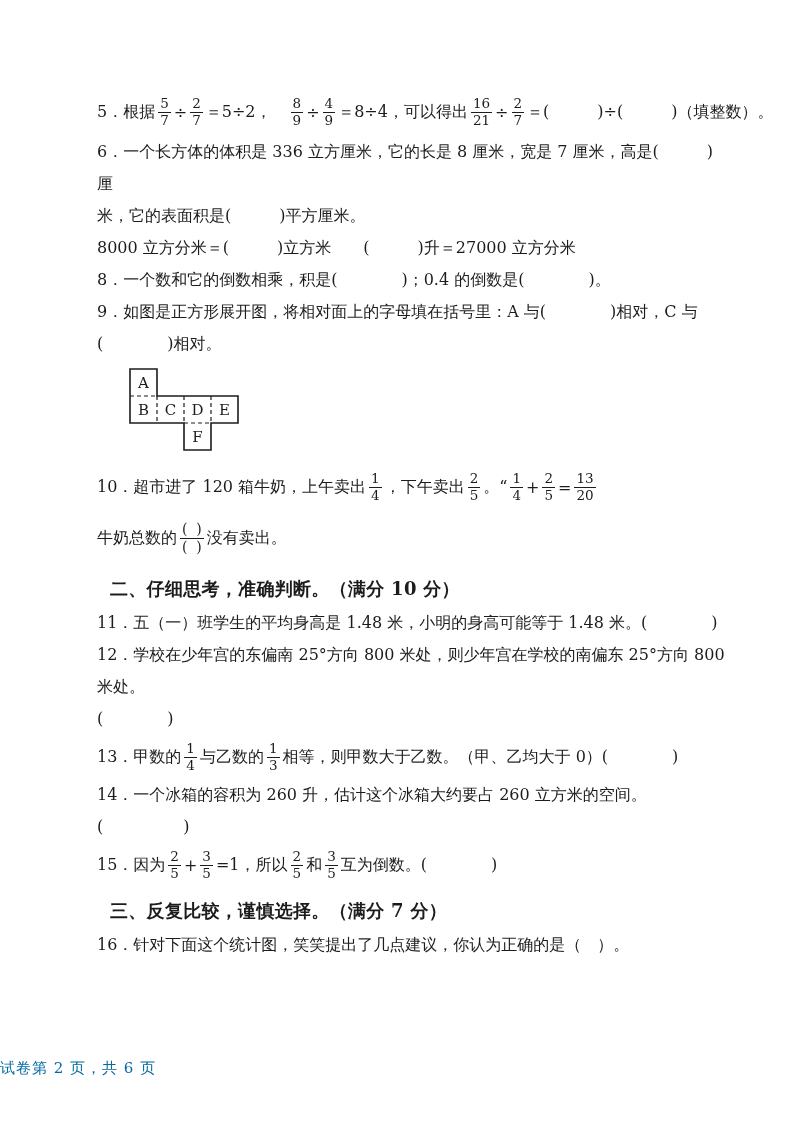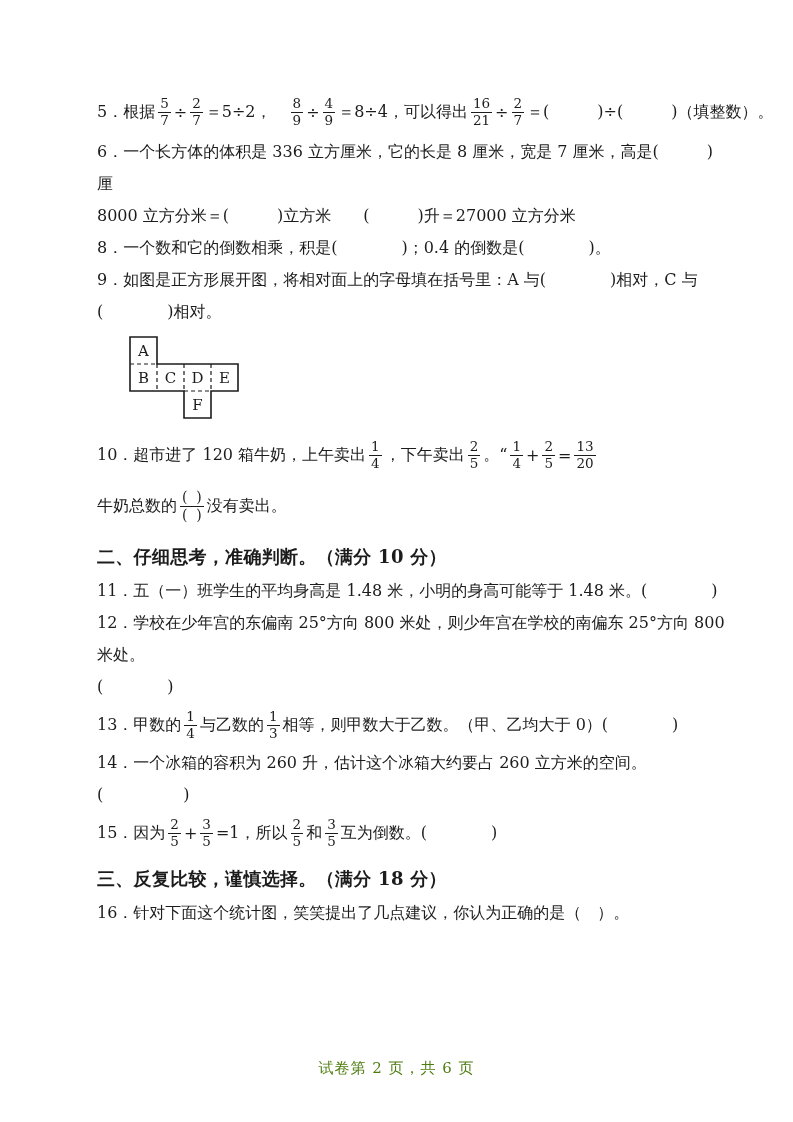--- a/index.html
+++ b/index.html
@@ -17,26 +17,26 @@
   .tline{display:flex;align-items:center;min-height:48px;flex-wrap:nowrap;}
   .tline2{min-height:54px;}
   .seg{white-space:pre;}
   .frac{
     display:inline-flex;flex-direction:column;align-items:center;
     margin:0 3px;font-size:13.5px;line-height:1.18;vertical-align:middle;
   }
   .fnum,.fden{padding:0 2px;text-align:center;white-space:pre;}
   .fden{border-top:1px solid #1c1c1c;}
   .parenfrac{font-size:14px;}
-  .shead{font-weight:bold;font-size:18px;line-height:36px;margin-top:6px;letter-spacing:.3px;}
+  .shead{font-weight:bold;font-size:18px;line-height:36px;margin-top:6px;letter-spacing:.3px;margin-left:13px;}
   .net{display:block;margin:8px 0 10px 32px;}
   .net text{font-family:"DejaVu Serif","Liberation Serif",serif;font-size:15px;fill:#1c1c1c;}
   .footer{
     position:absolute;left:0;right:0;bottom:44px;
-    text-align:center;font-size:15px;color:#4d7c0f;letter-spacing:1px;
+    text-align:left;font-size:15px;color:#0369a1;letter-spacing:1px;
   }
 </style>
 </head>
 <body>
 
 <div class="page">
   <div class="content">
 
     <div class="tline">
       <span class="seg">5．根据</span>
@@ -66,20 +66,21 @@
         </span>
       <span class="seg">÷</span>
       <span class="frac">
           <span class="fnum">2</span>
           <span class="fden">7</span>
         </span>
       <span class="seg">＝(　　　)÷(　　　)（填整数）。</span>
     </div>
 
     <div class="line">6．一个长方体的体积是 336 立方厘米，它的长是 8 厘米，宽是 7 厘米，高是(　　　)厘</div>
+    <div class="line">米，它的表面积是(　　　)平方厘米。</div>
 
     <div class="line">8000 立方分米＝(　　　)立方米　　(　　　)升＝27000 立方分米</div>
 
     <div class="line">8．一个数和它的倒数相乘，积是(　　　　)；0.4 的倒数是(　　　　)。</div>
 
     <div class="line">9．如图是正方形展开图，将相对面上的字母填在括号里：A 与(　　　　)相对，C 与</div>
     <div class="line">(　　　　)相对。</div>
 
     <svg class="net" width="112" height="85" viewBox="0 0 112 85">
       <path d="M1 1 H28 V28 H109 V55 H82 V82 H55 V55 H1 Z" fill="none" stroke="#1c1c1c" stroke-width="1.6"></path>
@@ -169,20 +170,20 @@
           <span class="fden">5</span>
         </span>
       <span class="seg">和</span>
       <span class="frac">
           <span class="fnum">3</span>
           <span class="fden">5</span>
         </span>
       <span class="seg">互为倒数。(　　　　)</span>
     </div>
 
-    <div class="shead">三、反复比较，谨慎选择。（满分 18 分）</div>
+    <div class="shead">三、反复比较，谨慎选择。（满分 7 分）</div>
 
     <div class="line">16．针对下面这个统计图，笑笑提出了几点建议，你认为正确的是（　）。</div>
 
   </div>
 
   <div class="footer">试卷第 2 页，共 6 页</div>
 </div>
 
 </body></html>

